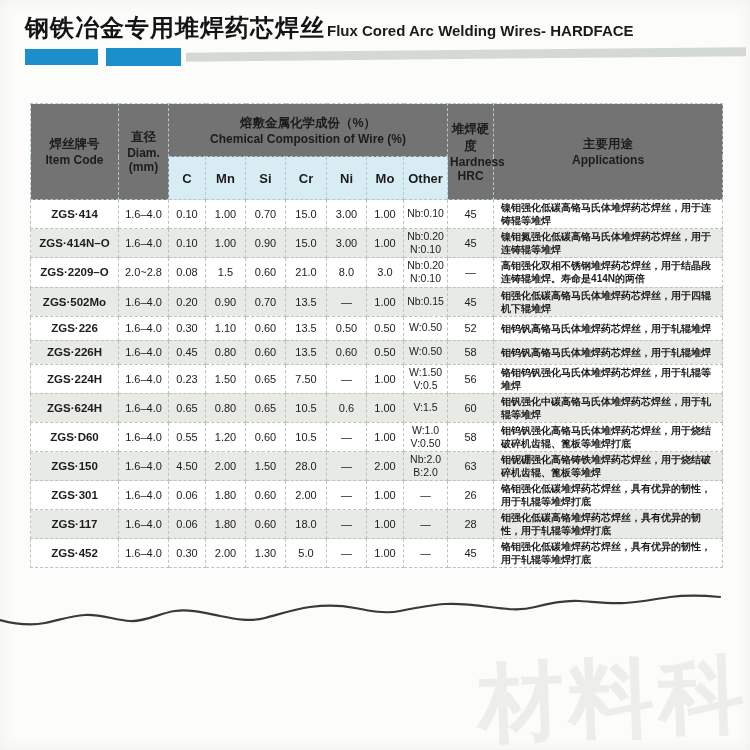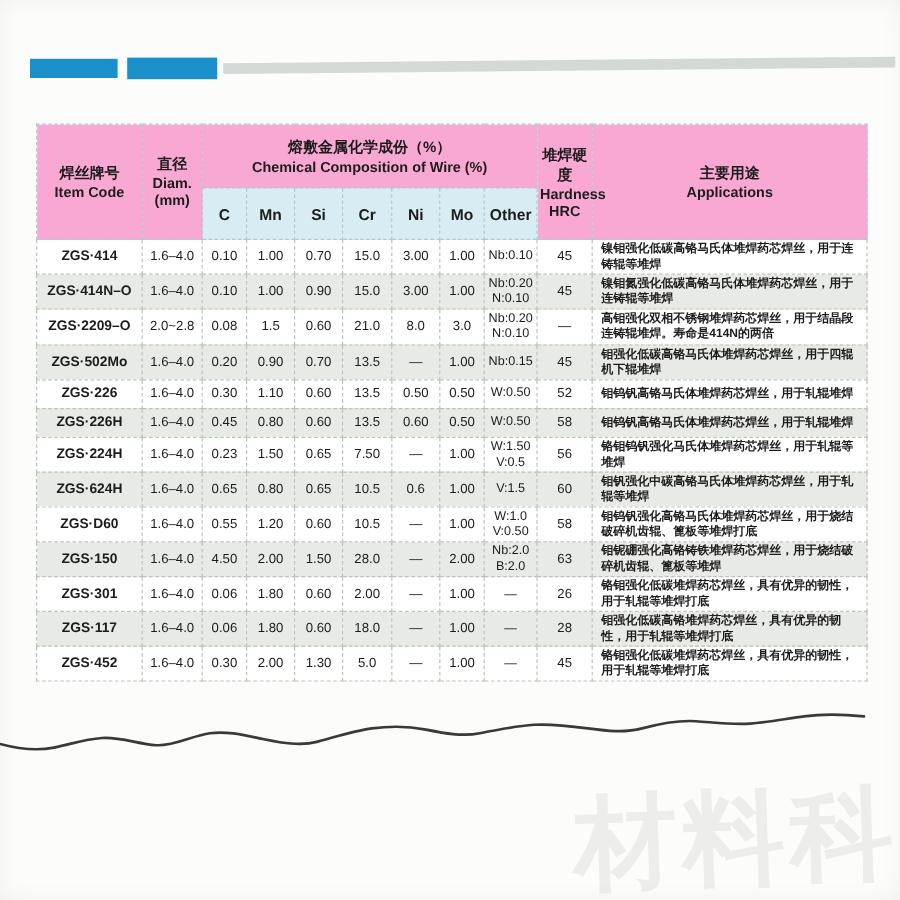--- a/index.html
+++ b/index.html
@@ -14,21 +14,21 @@
   .title-en{font-size:15px;font-weight:bold;color:#1b1b1b;margin-left:2px;}
   
   .bar{position:absolute;}
   .bar-blue-1{left:25px;top:49px;width:73px;height:16px;}
   .bar-blue-2{left:106px;top:48px;width:75px;height:18px;}
   .bar-gray{left:186px;top:50px;width:560px;height:9px;background:#d5d9d4;transform:rotate(-0.55deg);}
   
   .table-wrap{position:absolute;left:30px;top:103px;width:692px;}
   table{border-collapse:collapse;table-layout:fixed;width:692px;font-size:11px;color:#1c1c1c;}
   th,td{border:1px dashed #b9c4ba;padding:1px 2px;text-align:center;vertical-align:middle;}
-  thead th{background:#f9a8d4;border-color:#aec9cf;}
+  thead th{background:#737373;border-color:#aec9cf;}
   thead .zh{font-size:12.5px;font-weight:bold;}
   thead .en{font-size:12px;font-weight:bold;}
   tr.group-row th{height:50px;}
   tr.sub-row th{height:40px;font-size:13px;font-weight:600;background:#d7edf3;}
   tbody tr{height:24px;background:#ffffff;}
   tbody tr.alt{background:#e8eae5;padding-left:46px;}
   td.col-code{font-weight:bold;font-size:11.5px;}
   td.col-other{white-space:pre-line;font-size:10.5px;line-height:1.25;}
   td.col-app{text-align:left;font-size:10px;font-weight:bold;line-height:1.3;padding-left:7px;padding-right:4px;}
   .w-code{width:88px;}.w-diam{width:50px;}.w-c{width:37px;}.w-mn{width:40px;}
@@ -41,20 +41,23 @@
     position:absolute;right:2px;bottom:-8px;font-size:86px;font-weight:bold;
     color:rgba(110,120,115,0.10);letter-spacing:4px;transform:rotate(-2deg);
     white-space:nowrap;pointer-events:none;
   }
 </style>
 </head>
 <body>
 
 <div class="page">
 
+  <div class="title-row">
+    <span class="title-zh">钢铁冶金专用堆焊药芯焊丝</span><span class="title-en">Flux Cored Arc Welding Wires- HARDFACE</span>
+  </div>
 
   <div class="bar bar-blue-1" style="background: rgb(27, 143, 202);"></div>
   <div class="bar bar-blue-2" style="background: rgb(27, 143, 202);"></div>
   <div class="bar bar-gray"></div>
 
   <div class="table-wrap">
     <table>
       <colgroup>
         <col class="w-code">
           <col class="w-diam">

